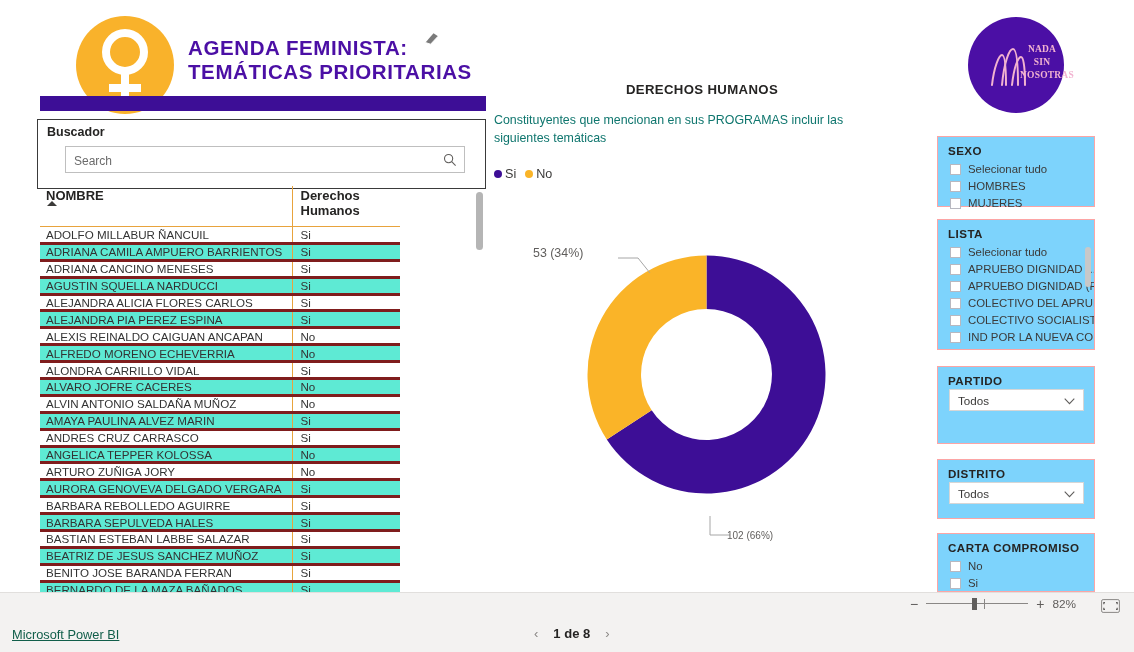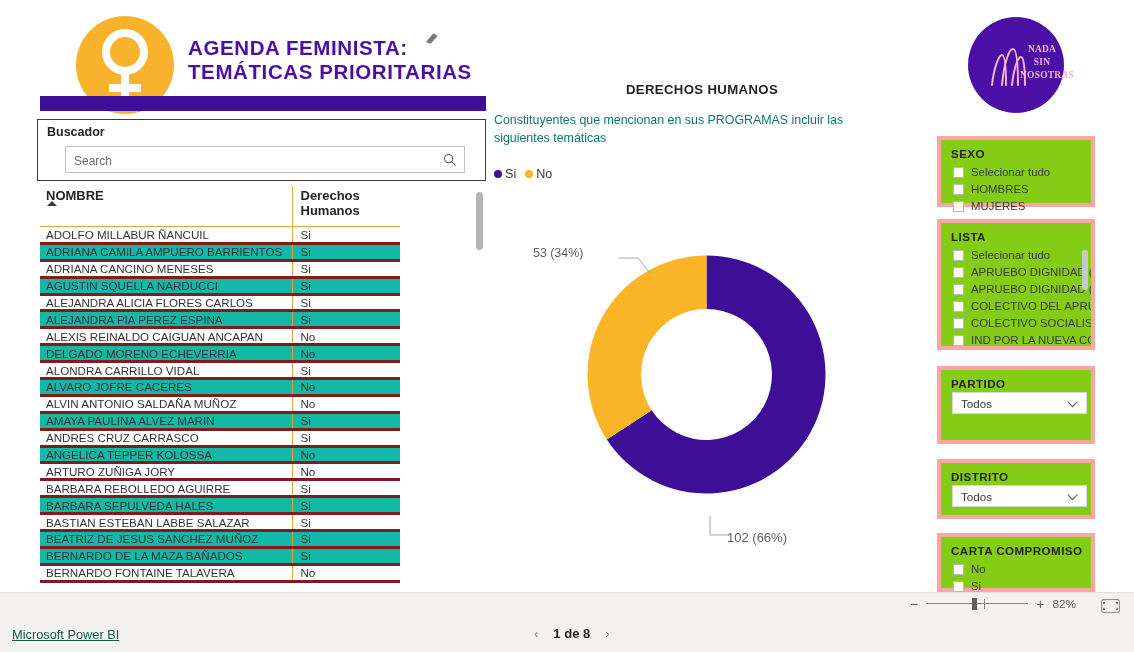--- a/index.html
+++ b/index.html
@@ -38,21 +38,21 @@
   }
   #badge-text {
     position:absolute; left:52px; top:26px; width:44px;
     color:#F2B3D0; font-family:"Liberation Serif", serif;
     font-size:9.5px; font-weight:bold; line-height:1.35;
     letter-spacing:.2px; white-space:pre-line;
   }
 
   
   #buscador {
-    position:absolute; left:37px; top:119px; width:449px; height:62px;
+    position:absolute; left:37px; top:119px; width:449px; height:70px;
     border:1px solid #3a3a3a; background:#fff;
   }
   #buscador-title {
     position:absolute; left:9px; top:5px;
     font-size:12.5px; color:#252423; font-weight:600;
   }
   #search-box {
     position:absolute; left:9px; top:26px; width:400px; height:27px;
     border:1px solid #BFBFBF; background:#fff;margin-left:18px;
   }
@@ -79,21 +79,21 @@
     position:absolute; left:7px; top:15px;
     width:0; height:0; border-left:5px solid transparent;
     border-right:5px solid transparent; border-bottom:5px solid #3B3A39;
   }
   table.grid td {
     font-size:11.6px; color:#333; height:16.9px; padding:0 0 0 6px;
     border-bottom:3px solid #7f1d1d; white-space:nowrap;
     overflow:hidden; text-overflow:ellipsis;
   }
   table.grid td.c2 { border-left:1px solid #E8A33D; padding-left:8px; }
-  table.grid tr.alt td { background:#14b8a6; }
+  table.grid tr.alt td { background:#5eead4; }
 
   #table-scrollbar {
     position:absolute; left:476px; top:189px; width:7px; height:400px;
     background:transparent;
   }
   #table-thumb {
     position:absolute; left:0; top:3px; width:7px; height:58px;
     background:#B5B5B5; border-radius:4px;
   }
 
@@ -111,27 +111,27 @@
   .legend-dot { width:8px; height:8px; border-radius:50%; display:inline-block; }
   .legend-label { font-size:12.6px; color:#3B3A39; }
 
   #donut-wrap { position:absolute; left:585px; top:253px; width:243px; height:243px; }
   #label-no {
     position:absolute; left:533px; top:246px;
     font-size:12.4px; color:#605E5C; white-space:nowrap;
   }
   #label-si {
     position:absolute; left:727px; top:530px;
-    font-size:13px; color:#605E5C; white-space:nowrap;
+    font-size:10px; color:#605E5C; white-space:nowrap;
   }
   .leader { position:absolute; stroke:#A6A6A6; stroke-width:1; fill:none; }
 
   
   .panel {
-    position:absolute; border:4px solid #fca5a5; background:#84cc16;text-align:center;
+    position:absolute; border:1px solid #fca5a5; background:#7dd3fc;text-align:center;
   }
   .panel-title {
     position:absolute; left:10px; top:7px;
     font-size:11.6px; color:#252423; font-weight:600; letter-spacing:.45px;
   }
   .cb-row {
     position:absolute; left:12px; display:flex; align-items:center; gap:7px;
   }
   .cb-box {
     width:11px; height:11px; border:1px solid #B8B8C0; background:#fff; flex:none;
@@ -259,21 +259,21 @@
           </tr>
           <tr class="alt">
             <td>ALEJANDRA PIA PEREZ ESPINA</td>
             <td class="c2">Si</td>
           </tr>
           <tr>
             <td>ALEXIS REINALDO CAIGUAN ANCAPAN</td>
             <td class="c2">No</td>
           </tr>
           <tr class="alt">
-            <td>DELGADO MORENO ECHEVERRIA</td>
+            <td>ALFREDO MORENO ECHEVERRIA</td>
             <td class="c2">No</td>
           </tr>
           <tr>
             <td>ALONDRA CARRILLO VIDAL</td>
             <td class="c2">Si</td>
           </tr>
           <tr class="alt">
             <td>ALVARO JOFRE CACERES</td>
             <td class="c2">No</td>
           </tr>
@@ -290,34 +290,42 @@
             <td class="c2">Si</td>
           </tr>
           <tr class="alt">
             <td>ANGELICA TEPPER KOLOSSA</td>
             <td class="c2">No</td>
           </tr>
           <tr>
             <td>ARTURO ZUÑIGA JORY</td>
             <td class="c2">No</td>
           </tr>
+          <tr class="alt">
+            <td>AURORA GENOVEVA DELGADO VERGARA</td>
+            <td class="c2">Si</td>
+          </tr>
           <tr>
             <td>BARBARA REBOLLEDO AGUIRRE</td>
             <td class="c2">Si</td>
           </tr>
           <tr class="alt">
             <td>BARBARA SEPULVEDA HALES</td>
             <td class="c2">Si</td>
           </tr>
           <tr>
             <td>BASTIAN ESTEBAN LABBE SALAZAR</td>
             <td class="c2">Si</td>
           </tr>
           <tr class="alt">
             <td>BEATRIZ DE JESUS SANCHEZ MUÑOZ</td>
+            <td class="c2">Si</td>
+          </tr>
+          <tr>
+            <td>BENITO JOSE BARANDA FERRAN</td>
             <td class="c2">Si</td>
           </tr>
           <tr class="alt">
             <td>BERNARDO DE LA MAZA BAÑADOS</td>
             <td class="c2">Si</td>
           </tr>
           <tr>
             <td>BERNARDO FONTAINE TALAVERA</td>
             <td class="c2">No</td>
           </tr>

